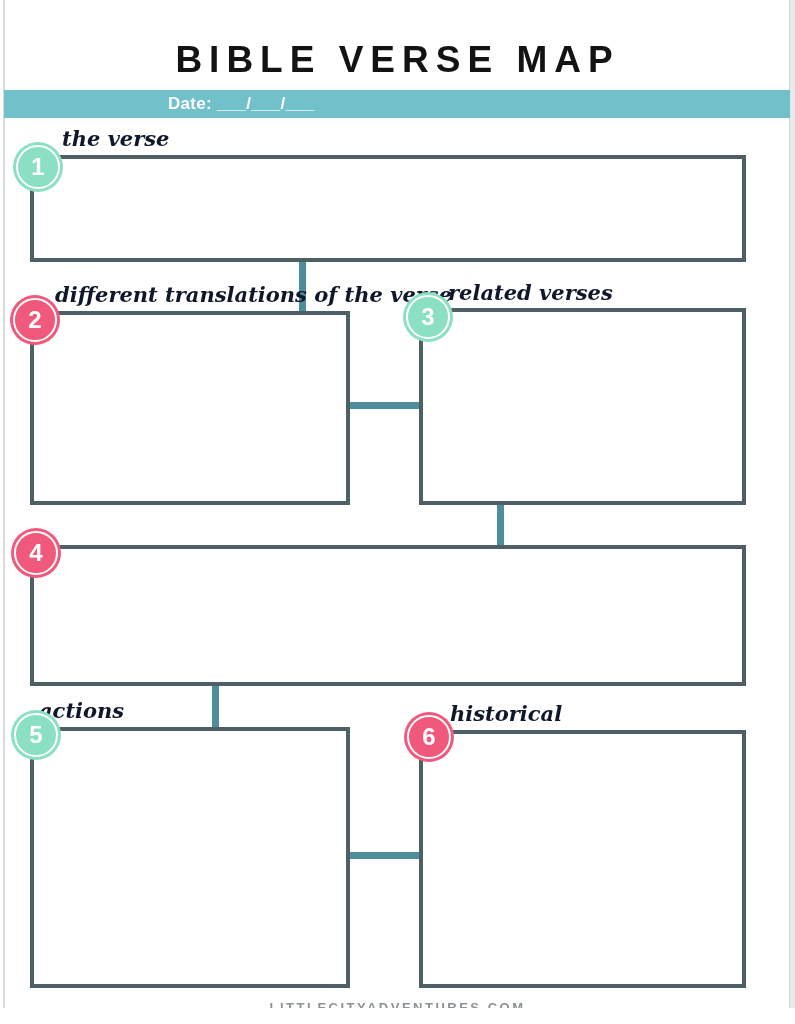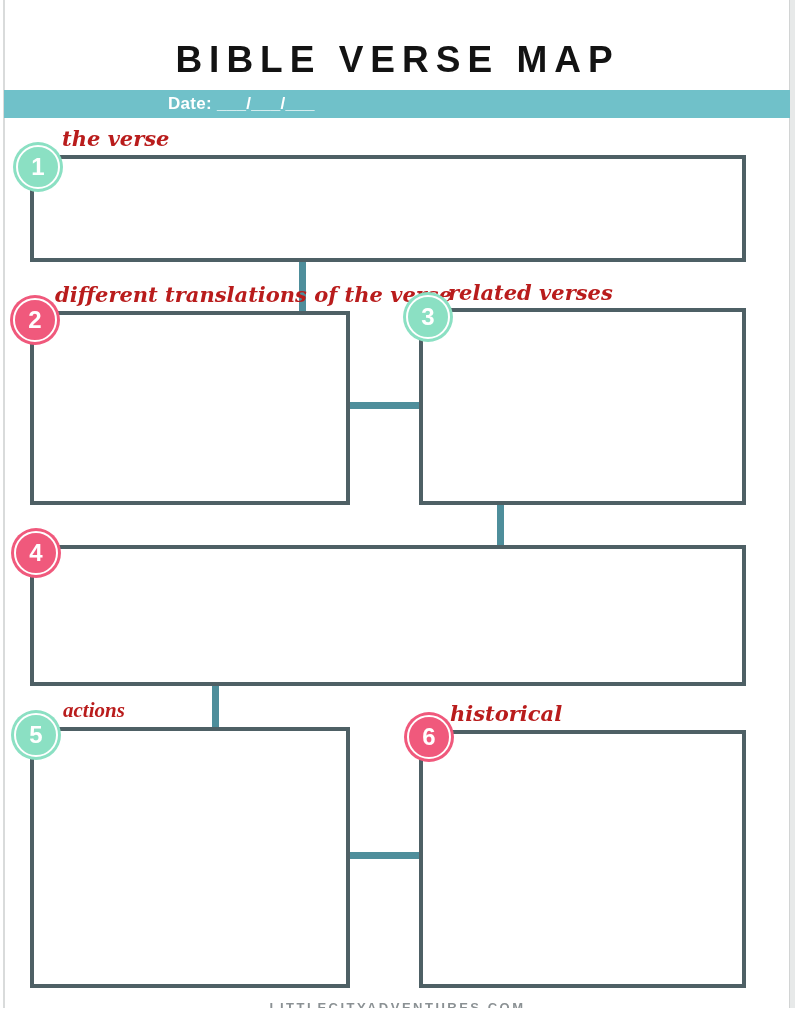--- a/index.html
+++ b/index.html
@@ -33,26 +33,26 @@
   
   .conn{position:absolute;background:#4e8e9b;}
   .cA{left:299px;top:259px;width:7px;height:55px;}
   .cB{left:348px;top:402px;width:73px;height:7px;}
   .cC{left:497px;top:503px;width:7px;height:45px;}
   .cD{left:212px;top:684px;width:7px;height:46px;}
   .cE{left:348px;top:852px;width:73px;height:7px;}
 
   
   .lbl{position:absolute;font-family:"DejaVu Serif",serif;font-style:italic;font-weight:700;
-       font-size:21px;color:#b91c1c;white-space:nowrap;}
+       font-size:21px;color:#0f172a;white-space:nowrap;}
   .l1{left:62px;top:126px;}
   .l2{left:55px;top:282px;}
   .l3{left:448px;top:280px;}
   .l4{left:57px;top:516px;}
-  .l5{left:63px;top:698px;font-family:Liberation Serif, serif;}
+  .l5{left:39px;top:698px;}
   .l6{left:450px;top:701px;font-style:italic;}
 
   
   .badge{position:absolute;width:50px;height:50px;border-radius:50%;
          display:flex;align-items:center;justify-content:center;}
   .badge .ring{position:absolute;left:3px;top:3px;right:3px;bottom:3px;border:2px solid #ffffff;border-radius:50%;}
   .badge .num{position:relative;color:#ffffff;font-size:24px;font-weight:800;font-family:"Liberation Sans",sans-serif;}
   .g1{left:13px;top:142px;}
   .g2{left:10px;top:295px;}
   .g3{left:403px;top:292px;}

